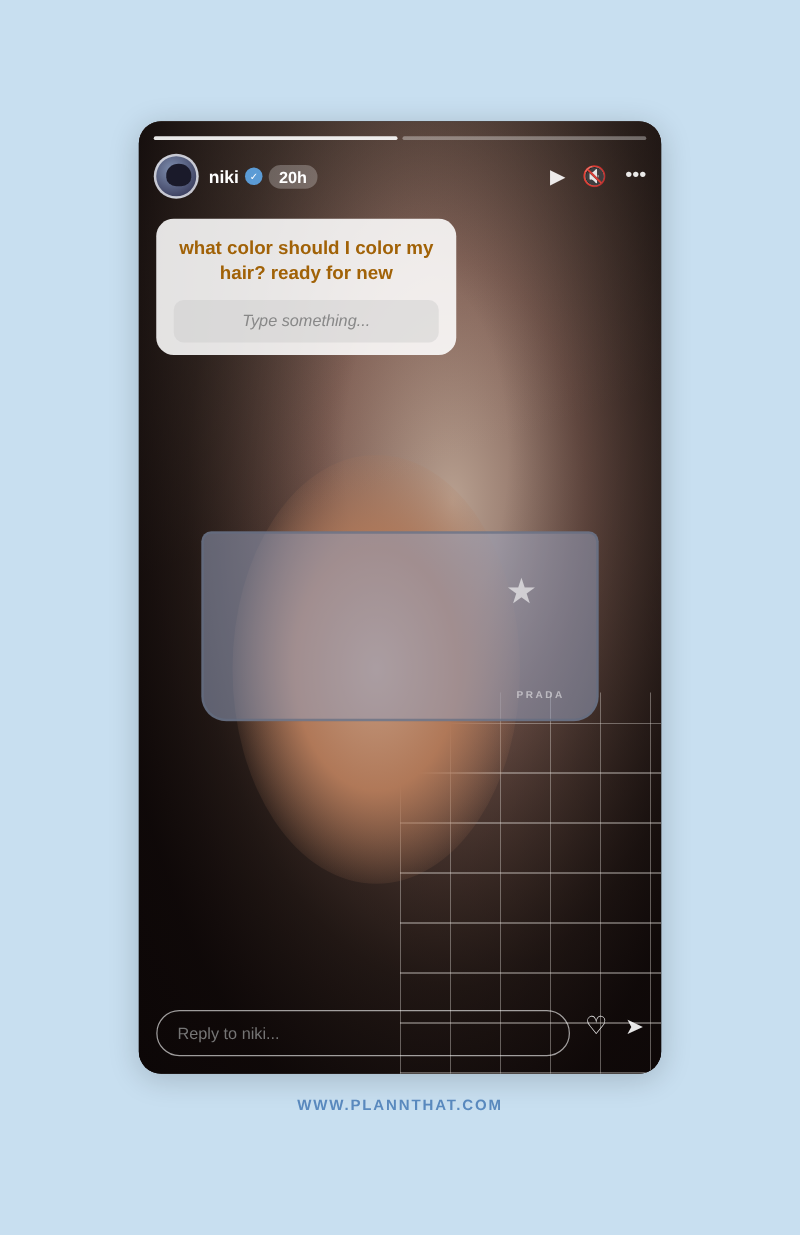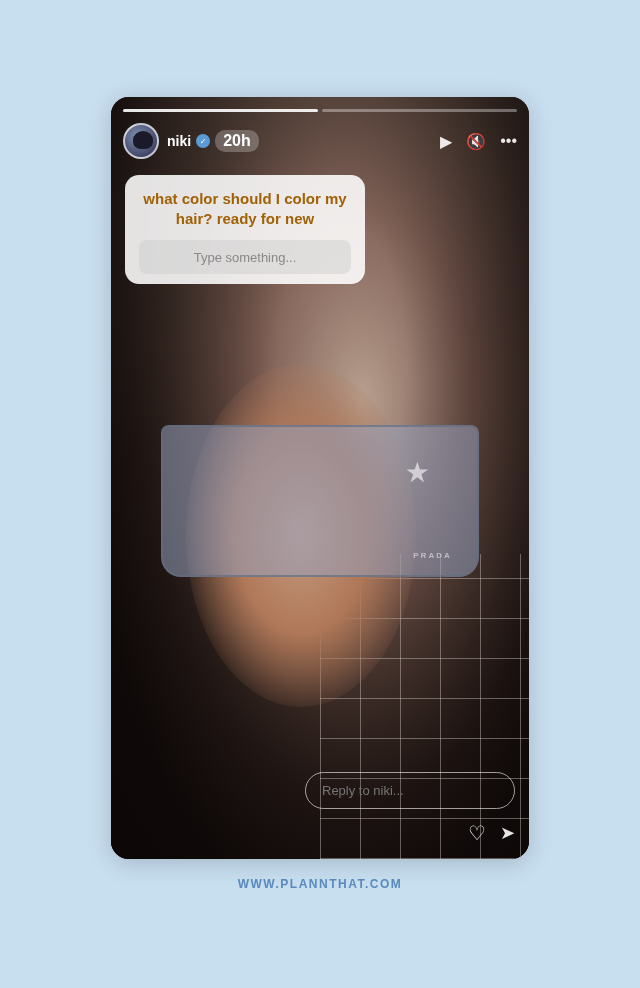--- a/index.html
+++ b/index.html
@@ -209,21 +209,21 @@
       align-items: center;
       justify-content: center;
       font-size: 8px;
       color: white;
       flex-shrink: 0;
     }
 
     .time-badge {
       background: rgba(255,255,255,0.25);
       color: #fff;
-      font-size: 16px;
+      font-size: 13px;
       font-weight: 600;
       padding: 2px 8px;
       border-radius: 10px;
     }
 
     .top-right-icons {
       display: flex;
       align-items: center;
       gap: 14px;
       margin-left: auto;
@@ -259,33 +259,33 @@
     .answer-input-area {
       background: rgba(200,200,200,0.4);
       border-radius: 8px;
       padding: 8px 12px;
       text-align: center;
     }
 
     .answer-placeholder {
       font-size: 13px;
       color: #888;
+      font-style: italic;
     }
 
     
     .story-bottom-bar {
       position: absolute;
       bottom: 14px;
       left: 14px;
       right: 14px;
       z-index: 10;
       display: flex;
-      align-items: flex-end;
+      align-items: flex-start;
       gap: 12px;
-      flex-direction: column;
     }
 
     .reply-input {
       flex: 1;
       border: 1.5px solid rgba(255,255,255,0.6);
       border-radius: 22px;
       padding: 10px 16px;
       background: transparent;
       color: #fff;
       font-size: 13px;

